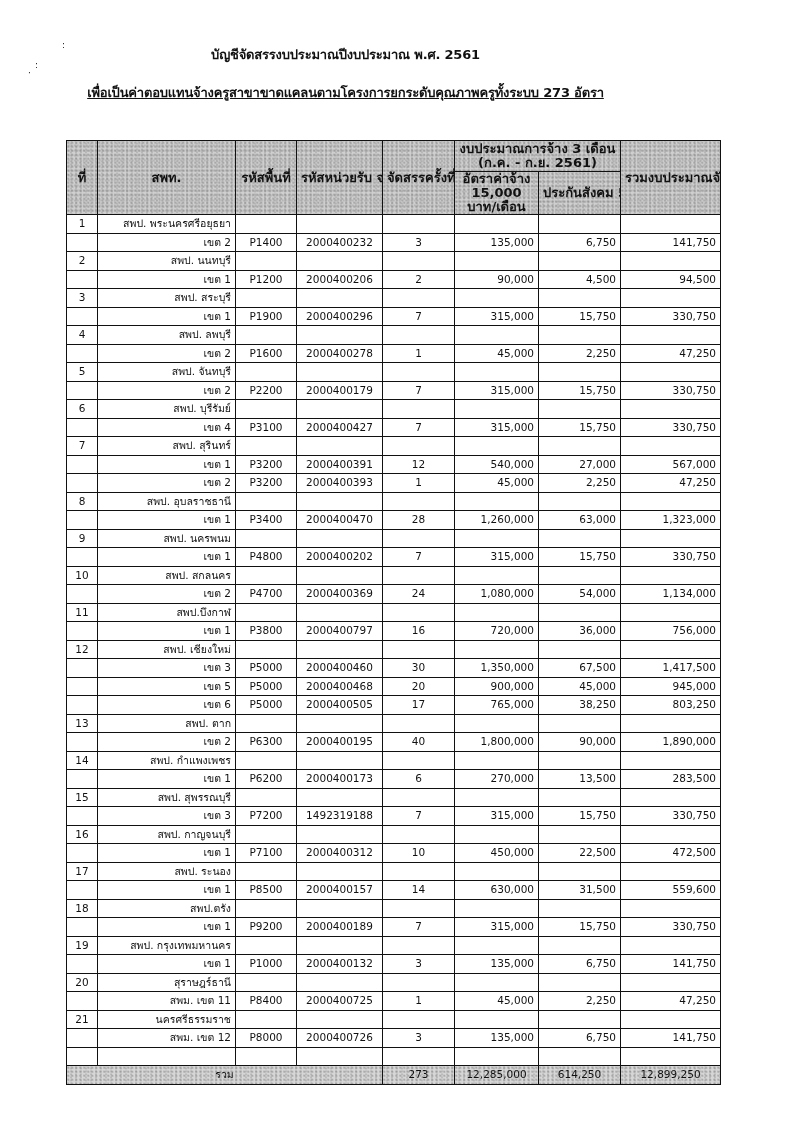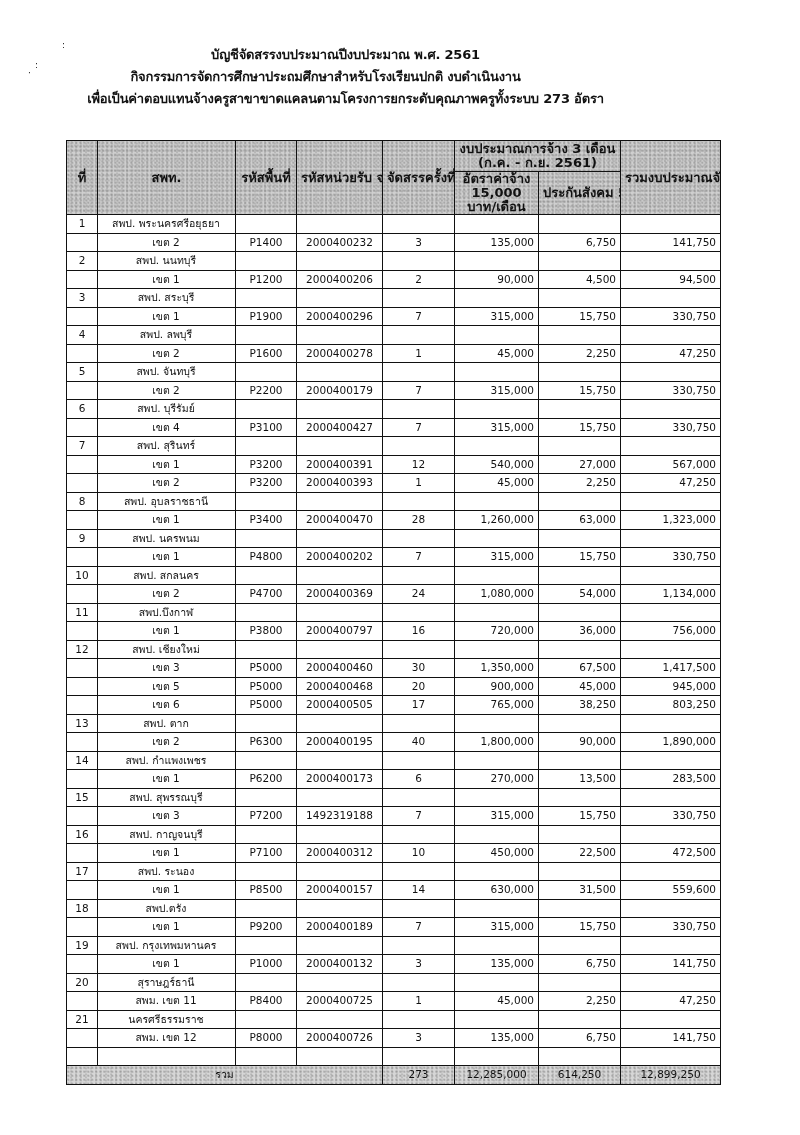--- a/index.html
+++ b/index.html
@@ -1,57 +1,56 @@
 <!DOCTYPE html>
 <html><head>
 <meta charset="utf-8">
 <style>
   html, body { margin: 0; padding: 0; background: #ffffff; }
   body { width: 800px; height: 1135px; position: relative; overflow: hidden;
          font-family: "DejaVu Sans", "Liberation Sans", sans-serif; color: #111; }
   .titles { position: absolute; left: 0; top: 44px; width: 651px; text-align: center; }
   .titles div { font-size: 13px; font-weight: bold; line-height: 22px; letter-spacing: -0.2px; }
   .titles div.t1 { margin-left: 40px; }
-  .titles div.t4 { margin-left: 40px; }
+  .titles div.t4 { text-decoration: underline; margin-left: 40px; margin-top: 16px; }
   .stray { position: absolute; font-size: 9px; color: #222; }
   table { position: absolute; left: 66px; top: 140px; border-collapse: collapse;
           table-layout: fixed; width: 654px; }
   td, th { border: 1px solid #111; font-size: 10.5px; padding: 0 4px; height: 17.5px;
            line-height: 17px; white-space: nowrap; overflow: hidden; }
   th { font-weight: bold; font-size: 13px; line-height: 14px;
        background-color: #cfcfcf;
        background-image:
          radial-gradient(circle at 20% 30%, #888 0.6px, transparent 1px),
          radial-gradient(circle at 70% 60%, #999 0.6px, transparent 1px),
          radial-gradient(circle at 40% 80%, #aaa 0.6px, transparent 1px);
        background-size: 4px 4px, 5px 3px, 3px 5px; }
   th.h-main { height: 64px; }
   th.h-top { height: 30px; }
   th.h-sub { height: 32px; }
   .c { text-align: center; }
   .r { text-align: right; }
-  .l { text-align: center; }
+  .l { text-align: right; }
   tr.total td { font-weight: normal;
        background-color: #d6d6d6;
        background-image:
          radial-gradient(circle at 20% 30%, #888 0.6px, transparent 1px),
          radial-gradient(circle at 70% 60%, #999 0.6px, transparent 1px);
        background-size: 4px 4px, 5px 3px; text-align: center; }
   td.area { padding-left: 3px; }
 </style>
 </head>
 <body>
 
 <div class="stray" style="left:62px;top:40px;">:</div>
 <div class="stray" style="left:35px;top:60px;">:</div>
 <div class="stray" style="left:28px;top:68px;">·</div>
 
 <div class="titles">
   <div class="t1">บัญชีจัดสรรงบประมาณปีงบประมาณ พ.ศ. 2561</div>
-  <div class="t3">กิจกรรมการจัดการศึกษาประถมศึกษาสำหรับโรงเรียนปกติ  งบดำเนินงาน</div>
   <div class="t4">เพื่อเป็นค่าตอบแทนจ้างครูสาขาขาดแคลนตามโครงการยกระดับคุณภาพครูทั้งระบบ 273 อัตรา</div>
 </div>
 
 <table>
   <colgroup>
     <col style="width:31px">
     <col style="width:138px">
     <col style="width:61px">
     <col style="width:86px">
     <col style="width:72px">

